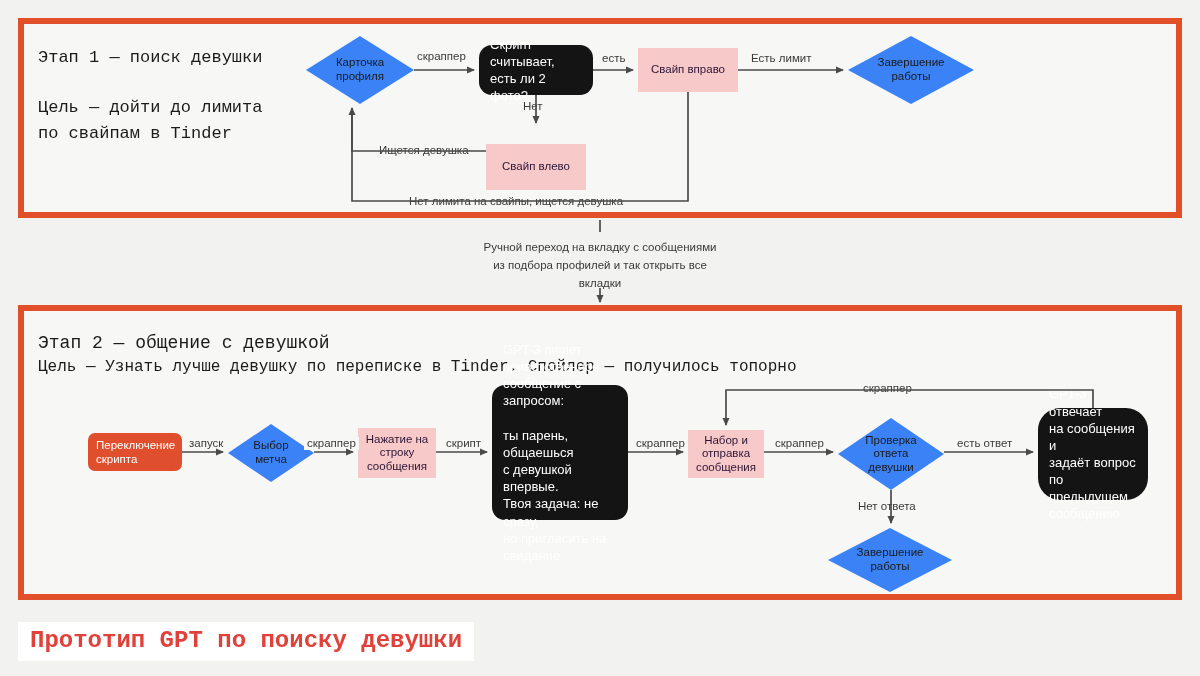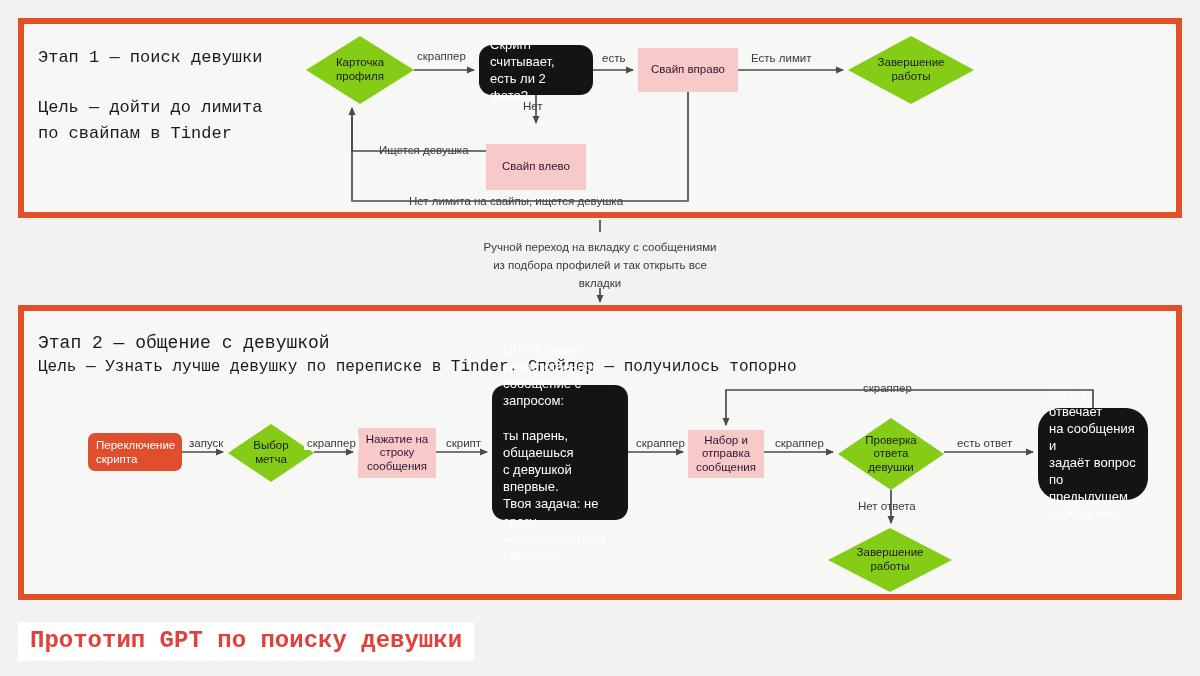--- a/index.html
+++ b/index.html
@@ -33,21 +33,21 @@
   #s2-sub{left:38px;top:358px;font-size:16px;}
 
   .node{
     position:absolute;
     box-sizing:border-box;
     display:flex;align-items:center;justify-content:center;
     text-align:center;
     line-height:1.18;
   }
   .diamond{
-    background:#84cc16;
+    background:#3b82f6;
     clip-path:polygon(50% 0%,100% 50%,50% 100%,0% 50%);
     color:#1b1b1b;
     font-size:11.5px;
   }
   .pinkbox{
     background:#f8c9c9;
     color:#2b1535;
     font-size:11.5px;
   }
   .blackbox{

